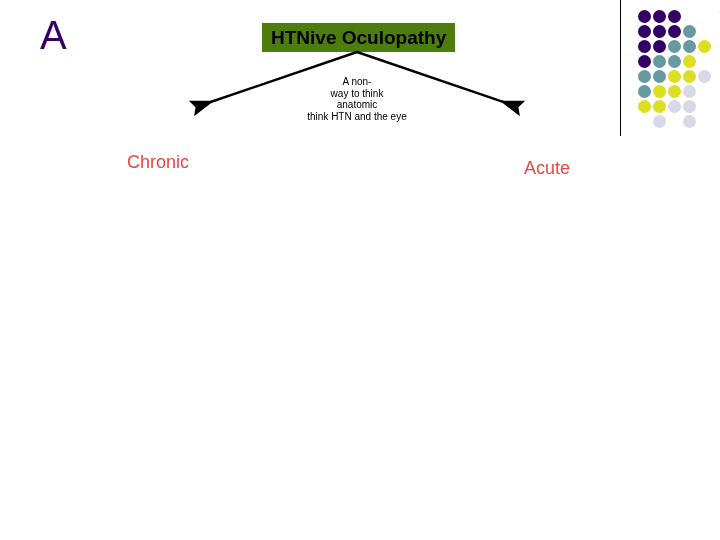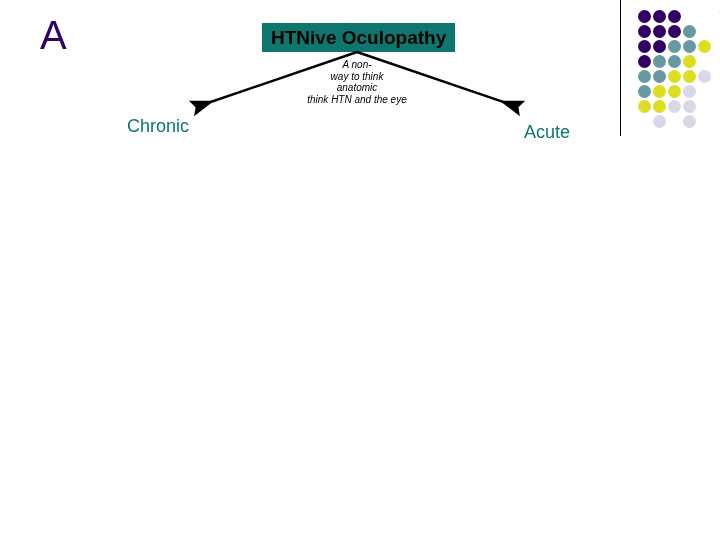--- a/index.html
+++ b/index.html
@@ -40,21 +40,21 @@
 
   
   #title-wrap {
     position: absolute;
     left: 262px;
     top: 23px;
     height: 29px;
   }
   #title-text {
     display: inline-block;
-    background: #0f766e;
+    background: #4d7c0f;
     color: #000000;
     font-size: 19px;
     line-height: 29px;
     font-weight: bold;
     padding: 0 9px 0 9px;
     white-space: nowrap;
     font-family: "Liberation Sans", sans-serif;
   }
 
   
@@ -64,39 +64,39 @@
     top: 0;
     width: 720px;
     height: 540px;
     pointer-events: none;
   }
 
   
   #caption {
     position: absolute;
     left: 269px;
-    top: 59px;
+    top: 76px;
     width: 176px;
     text-align: center;
-    font-style: italic;
     font-size: 10px;
     line-height: 11.5px;
     color: #000000;
     font-family: "Liberation Sans", sans-serif;
   }
   #caption div { white-space: nowrap; }
 
   
   .branch-label {
     position: absolute;
-    color: #0f766e;
+    color: #ef4444;
     font-size: 18px;
     line-height: 22px;
     font-family: "Liberation Sans", sans-serif;
     white-space: nowrap;
+    margin-top: 36px;
   }
   #label-chronic { left: 127px; top: 115px; }
   #label-acute   { left: 524px; top: 121px; }
 
   
   #vrule {
     position: absolute;
     left: 620px;
     top: 0px;
     width: 1px;

